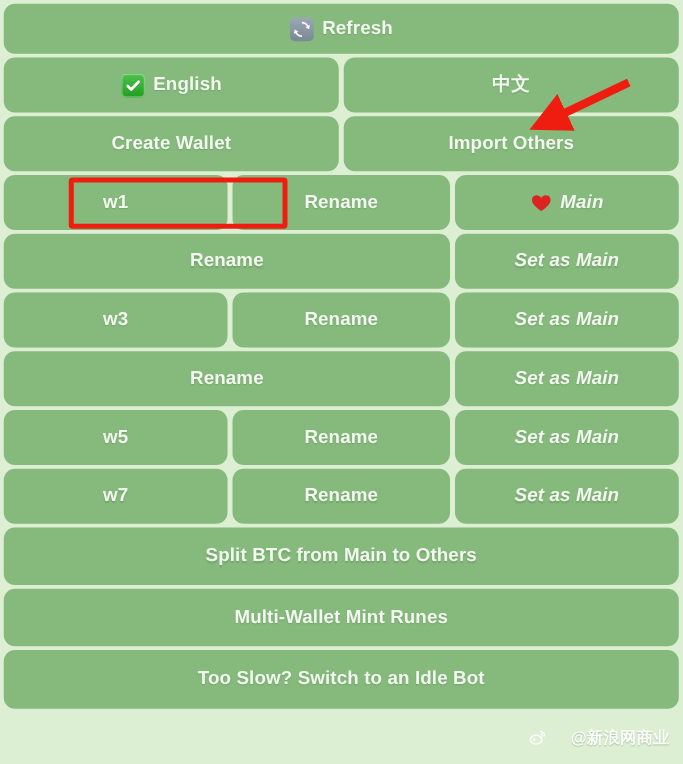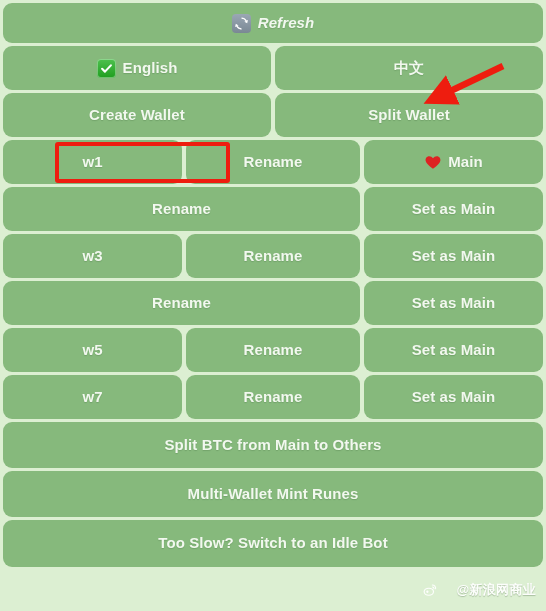--- a/index.html
+++ b/index.html
@@ -47,29 +47,29 @@
     user-select: none;
     text-shadow: 0 1px 1px rgba(60,100,55,0.25);
   }
 
   .btn.hover {
     background: #9ec696;
   }
 
   .full { width: 100%; }
 
-  .h40 { height: 40px; font-style: italic; }
+  .h40 { height: 40px; }
   .h44 { height: 44px; }
   .h46 { height: 46px; }
   .h47 { height: 47px; }
 
   .col-half { flex: 1 1 0; }
   .col-name { width: 179px; flex: 0 0 179px; justify-content: center; }
   .col-mid  { flex: 1 1 0; }
-  .col-main { width: 179px; flex: 0 0 179px; }
+  .col-main { width: 179px; flex: 0 0 179px; font-style: italic; }
 
   
   .icon {
     display: inline-block;
     vertical-align: middle;
     flex: 0 0 auto;
   }
 
   .refresh-icon {
     width: 19px;
@@ -171,21 +171,21 @@
     <div class="btn col-half h44">
       <span class="label">中文</span>
     </div>
   </div>
 
   <div class="row">
     <div class="btn col-half h44">
       <span class="label">Create Wallet</span>
     </div>
     <div class="btn col-half h44">
-      <span class="label">Split Wallet</span>
+      <span class="label">Import Others</span>
     </div>
   </div>
 
 
   <div class="row">
     <div class="btn col-name h44">
       <span class="label">w1</span>
     </div>
     <div class="btn col-mid h44">
       <span class="label">Rename</span>

